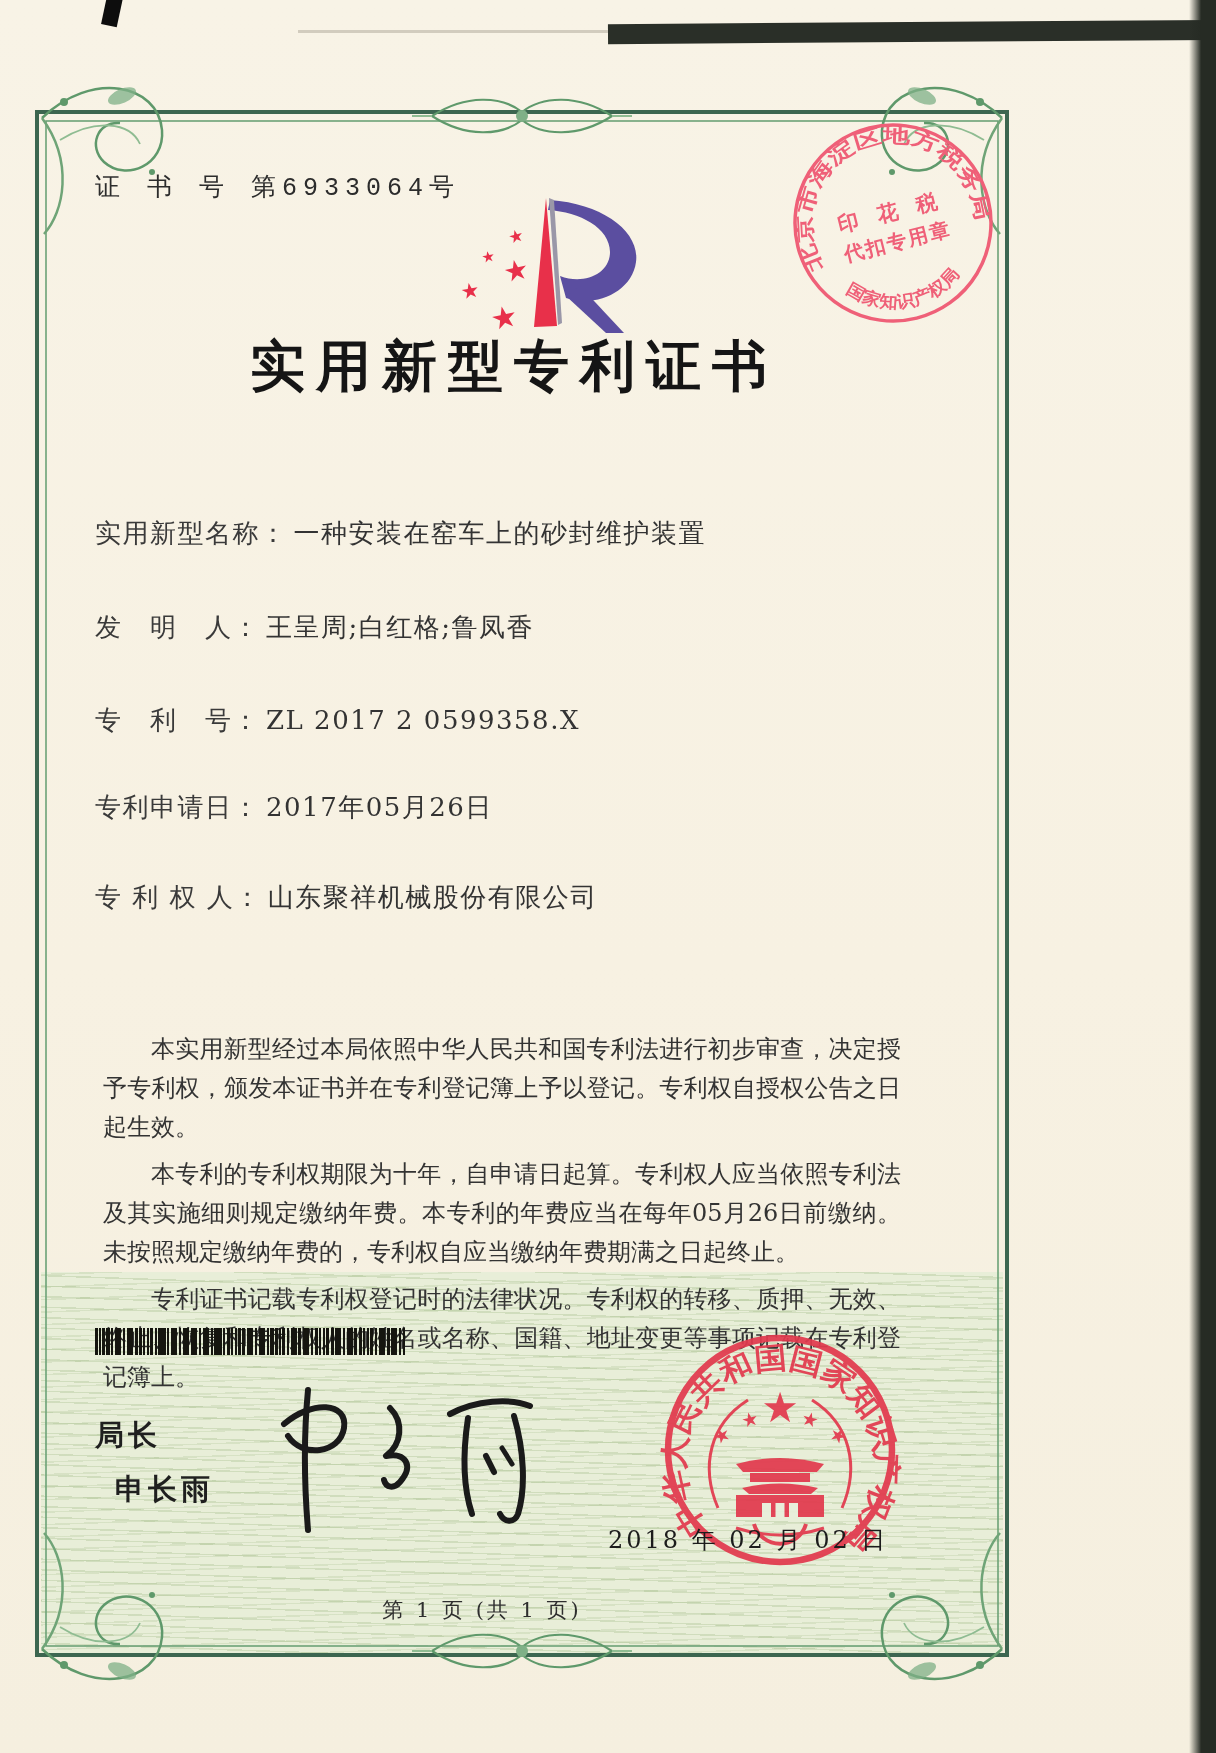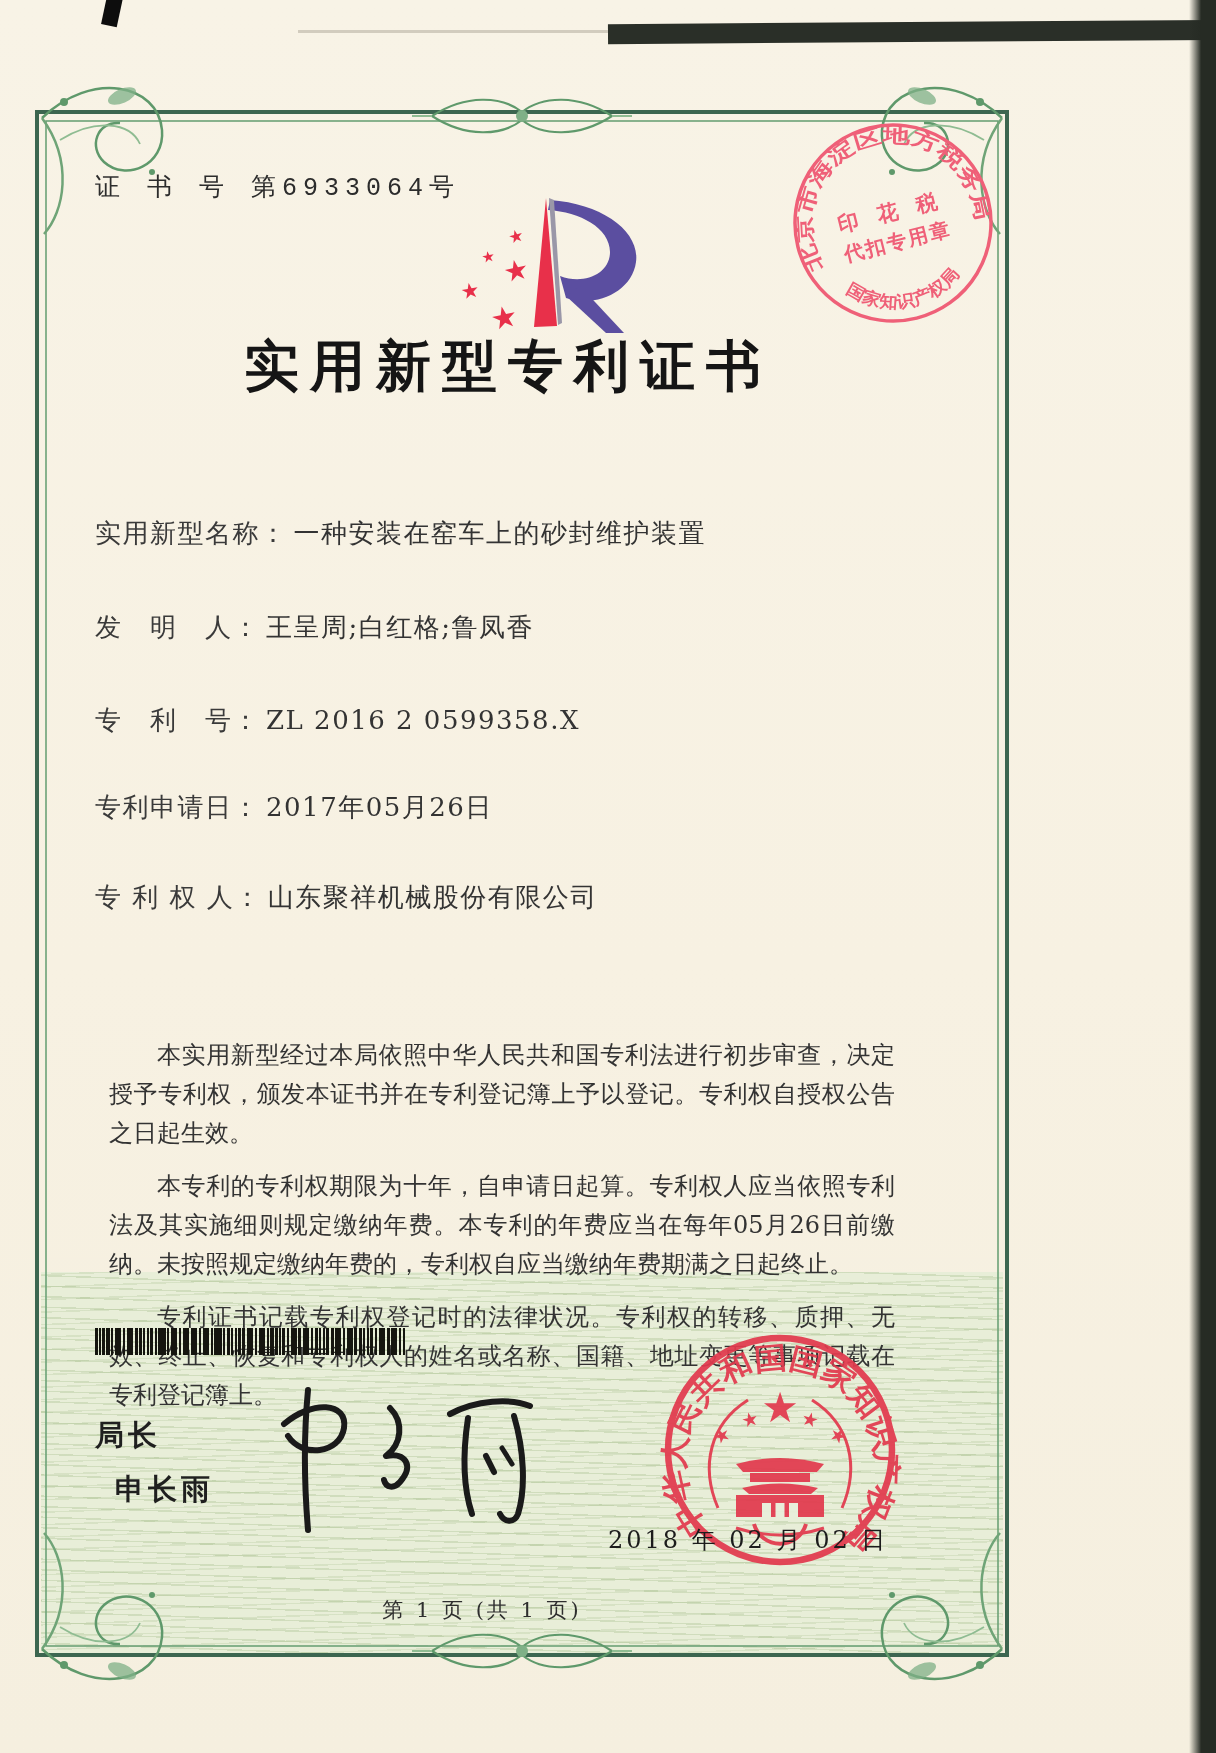--- a/index.html
+++ b/index.html
@@ -17,28 +17,28 @@
         background-color:#e8eed8;
         background-image:
           repeating-linear-gradient(2deg,rgba(146,176,118,0) 0 9px,rgba(146,176,118,.28) 9px 10.5px),
           repeating-linear-gradient(-2deg,rgba(146,176,118,0) 0 11px,rgba(146,176,118,.20) 11px 12.5px);}
   .green-zone-fade{position:absolute;left:41px;top:1258px;width:962px;height:40px;
         background:linear-gradient(180deg,#f6f0e1 0%,rgba(246,240,225,0) 100%);}
   .frame-svg{position:absolute;left:0;top:0;}
   
   .cert-no{position:absolute;left:95px;top:170px;font-size:25px;letter-spacing:6px;color:#2c2c2c;font-family:Liberation Mono, monospace;}
   .title{position:absolute;left:0;top:330px;width:1016px;text-align:center;
-        font-size:55px;font-weight:600;letter-spacing:11px;color:#151515;}
+        font-size:55px;font-weight:600;letter-spacing:11px;color:#151515;padding-left:6px;}
   .field{position:absolute;left:95px;font-size:26px;color:#3a3a3a;letter-spacing:1.5px;white-space:nowrap;}
   .field .lbl{color:#3a3a3a;}
   .field .val{margin-left:6px;color:#333;}
   .f0{top:516px}.f1{top:610px}.f2{top:703px}.f3{top:790px}.f4{top:880px}.f5{top:968px}
   .paras{position:absolute;left:95px;top:1022px;width:814px;font-size:24px;line-height:39px;
         color:#333;text-align:justify;}
-  .paras p{margin:14px;text-indent:2em;}
+  .paras p{margin:8px;text-indent:2em;}
   
   .barcode{position:absolute;left:95px;top:1328px;width:310px;height:27px;
         background-image:
           repeating-linear-gradient(90deg,#15150f 0 2px,transparent 2px 4px),
           repeating-linear-gradient(90deg,#15150f 0 1px,transparent 1px 7px),
           repeating-linear-gradient(90deg,#15150f 0 3px,transparent 3px 11px);}
   .director-title{position:absolute;left:95px;top:1416px;font-size:29px;font-weight:bold;
         font-family:Liberation Serif, serif;color:#1f1f1f;letter-spacing:4px;}
   .director-name{position:absolute;left:95px;top:1470px;font-size:29px;font-weight:bold;
         font-family:"DejaVu Sans","Liberation Sans",sans-serif;color:#1f1f1f;letter-spacing:4px;margin-left:20px;}
@@ -128,21 +128,21 @@
 
   <div class="title">实用新型专利证书</div>
 
   <div class="field f0">
     <span class="lbl">实用新型名称：</span><span class="val">一种安装在窑车上的砂封维护装置</span>
   </div>
   <div class="field f1">
     <span class="lbl">发　明　人：</span><span class="val">王呈周;白红格;鲁凤香</span>
   </div>
   <div class="field f2">
-    <span class="lbl">专　利　号：</span><span class="val">ZL 2016 2 0599358.X</span>
+    <span class="lbl">专　利　号：</span><span class="val">ZL 2017 2 0599358.X</span>
   </div>
   <div class="field f3">
     <span class="lbl">专利申请日：</span><span class="val">2017年05月26日</span>
   </div>
   <div class="field f4">
     <span class="lbl">专 利 权 人：</span><span class="val">山东聚祥机械股份有限公司</span>
   </div>
 
   <div class="paras">
     <p>本实用新型经过本局依照中华人民共和国专利法进行初步审查，决定授予专利权，颁发本证书并在专利登记簿上予以登记。专利权自授权公告之日起生效。</p>

